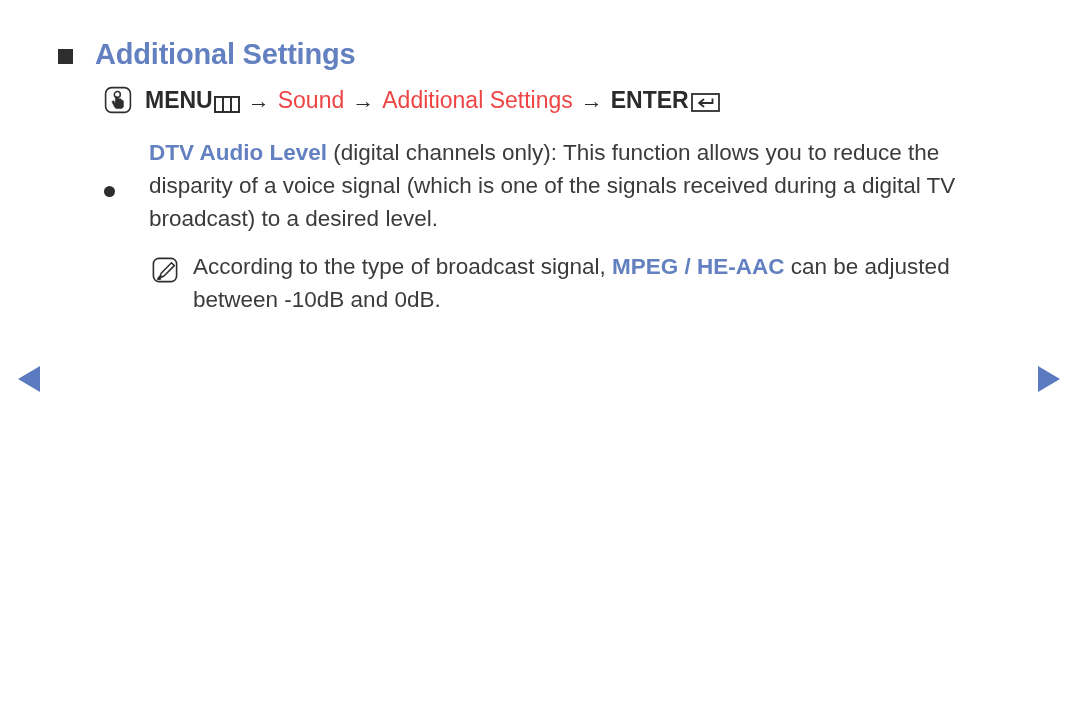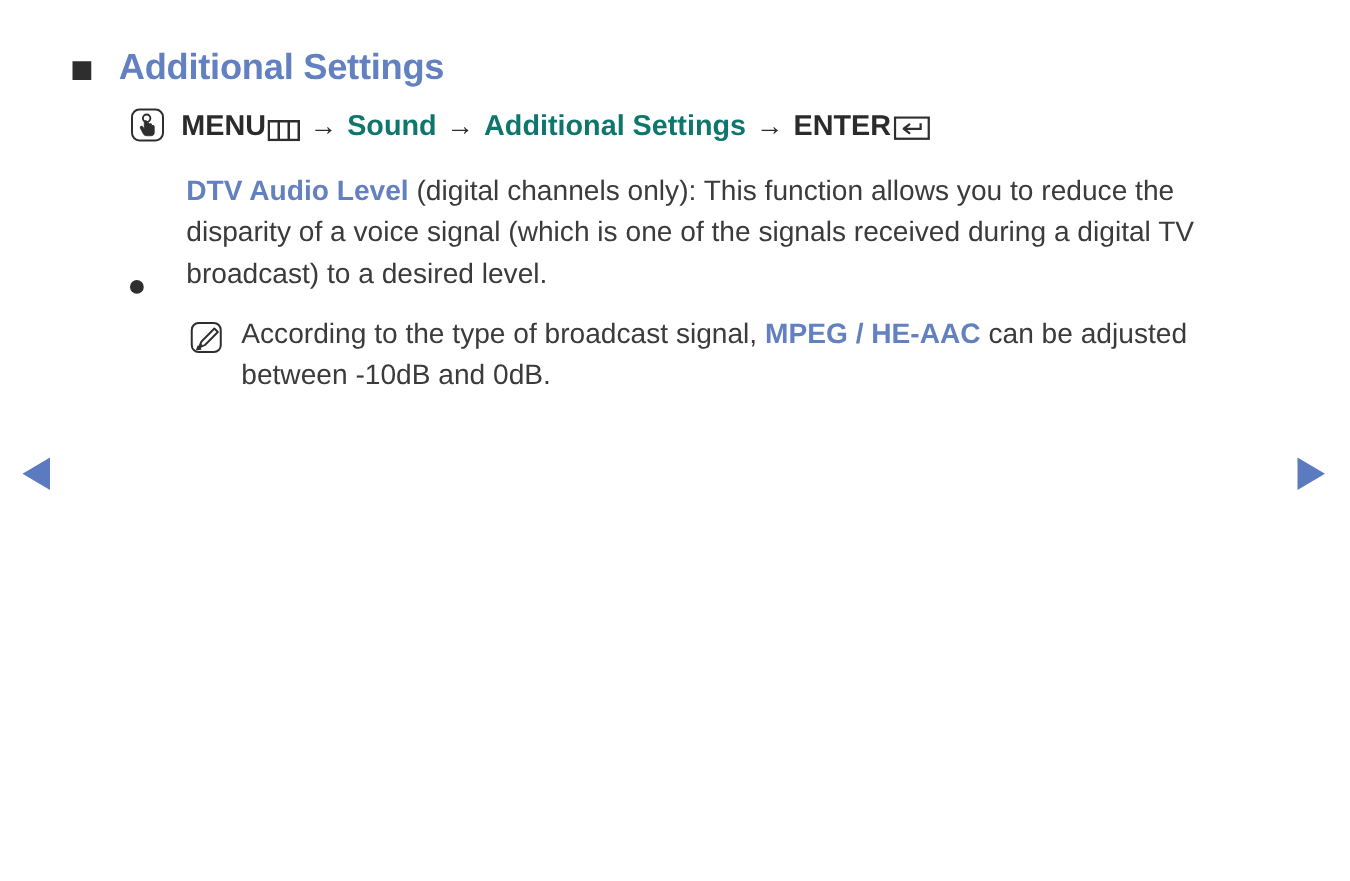--- a/index.html
+++ b/index.html
@@ -63,22 +63,22 @@
   }
   .menupath-text {
     font-size: 23px;
     font-weight: bold;
     color: #2b2b2b;
     display: flex;
     align-items: center;
     white-space: nowrap;
   }
   .mp-blue {
-    color: #0f766e;
-    font-weight: bold;
+    color: #ef4444;
+    font-weight: normal;
   }
   .mp-arrow {
     color: #2b2b2b;
     font-weight: normal;
     margin: 0 8px;
     font-size: 22px;
   }
   .glyph-menu {
     display: inline-block;
     width: 26px;
@@ -97,21 +97,21 @@
   
   .content {
     position: absolute;
     left: 104px;
     top: 110px;
     width: 920px;
   }
 
   .bullet-item {
     display: flex;
-    align-items: flex-end;
+    align-items: center;
   }
   .bullet-dot {
     flex: none;
     width: 11px;
     height: 11px;
     border-radius: 50%;
     background: #2e2e2e;
     margin-top: 12px;
     margin-right: 0px;
   }

